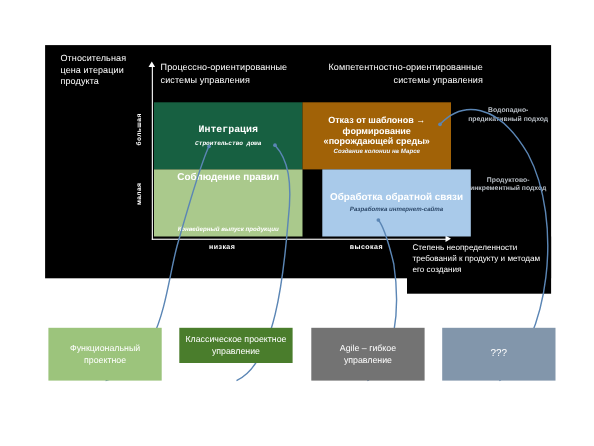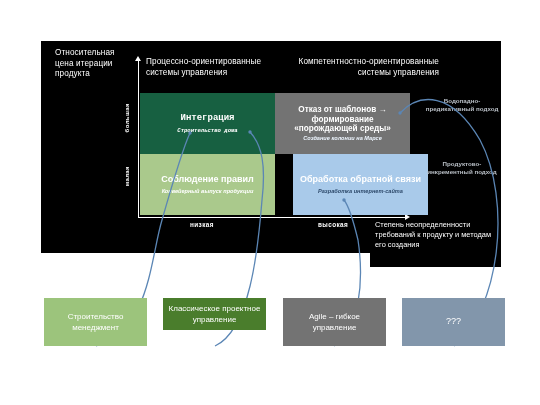--- a/index.html
+++ b/index.html
@@ -17,22 +17,22 @@
                 font-size:8.2px;line-height:10.6px;letter-spacing:.1px;}
   .col-head{position:absolute;color:#ffffff;font-size:8.2px;line-height:10.6px;letter-spacing:.1px;}
   .col-head.left{left:146px;top:57px;width:128px;}
   .col-head.right{left:279px;top:57px;width:160px;text-align:right;}
 
   
   .matrix{position:absolute;left:140px;top:93px;width:270px;height:122px;}
   .quad{position:absolute;box-sizing:border-box;display:flex;flex-direction:column;
         align-items:center;justify-content:center;text-align:center;padding:2px 4px;}
   .q-tl{left:0;top:0;width:135px;height:61px;background:#176041;font-family:Liberation Mono, monospace;}
-  .q-tr{left:135px;top:0;width:135px;height:61px;background:#737373;}
-  .q-bl{left:0;top:61px;width:135px;height:61px;background:#aac98c;}
+  .q-tr{left:135px;top:0;width:135px;height:61px;background:#a16207;}
+  .q-bl{left:0;top:61px;width:135px;height:61px;background:#aac98c;justify-content:space-between;}
   .q-br{left:153px;top:61px;width:135px;height:61px;background:#a9caea;}
 
   .q-title{color:#ffffff;font-weight:bold;font-size:9px;line-height:10.5px;}
   .q-title.small{font-size:8.2px;line-height:9.4px;}
   .q-sub{color:#ffffff;font-style:italic;font-weight:bold;font-size:5.6px;
          line-height:7px;margin-top:3px;}
   .q-sub.tight{margin-top:1px;}
   .q-sub.dark{color:#eef6ff;}
   .q-sub.blue{color:#2e4a6b;}
   .q-title.blue-dark{color:#ffffff;}
@@ -139,21 +139,21 @@
     </g>
     <g fill="#5b86b5">
       <circle cx="190" cy="133" r="1.7"></circle>
       <circle cx="250" cy="132" r="1.7"></circle>
       <circle cx="344" cy="200" r="1.7"></circle>
       <circle cx="400" cy="113" r="1.7"></circle>
     </g>
   </svg>
 
   <div class="legend-box lb1">
-    <div class="lb-text">Строительство менеджмент</div>
+    <div class="lb-text">Функциональный проектное</div>
   </div>
   <div class="legend-box lb2">
     <div class="lb-text">Классическое проектное управление</div>
   </div>
   <div class="legend-box lb3">
     <div class="lb-text">Agile – гибкое управление</div>
   </div>
   <div class="legend-box lb4">
     <div class="lb-text q">???</div>
   </div>

